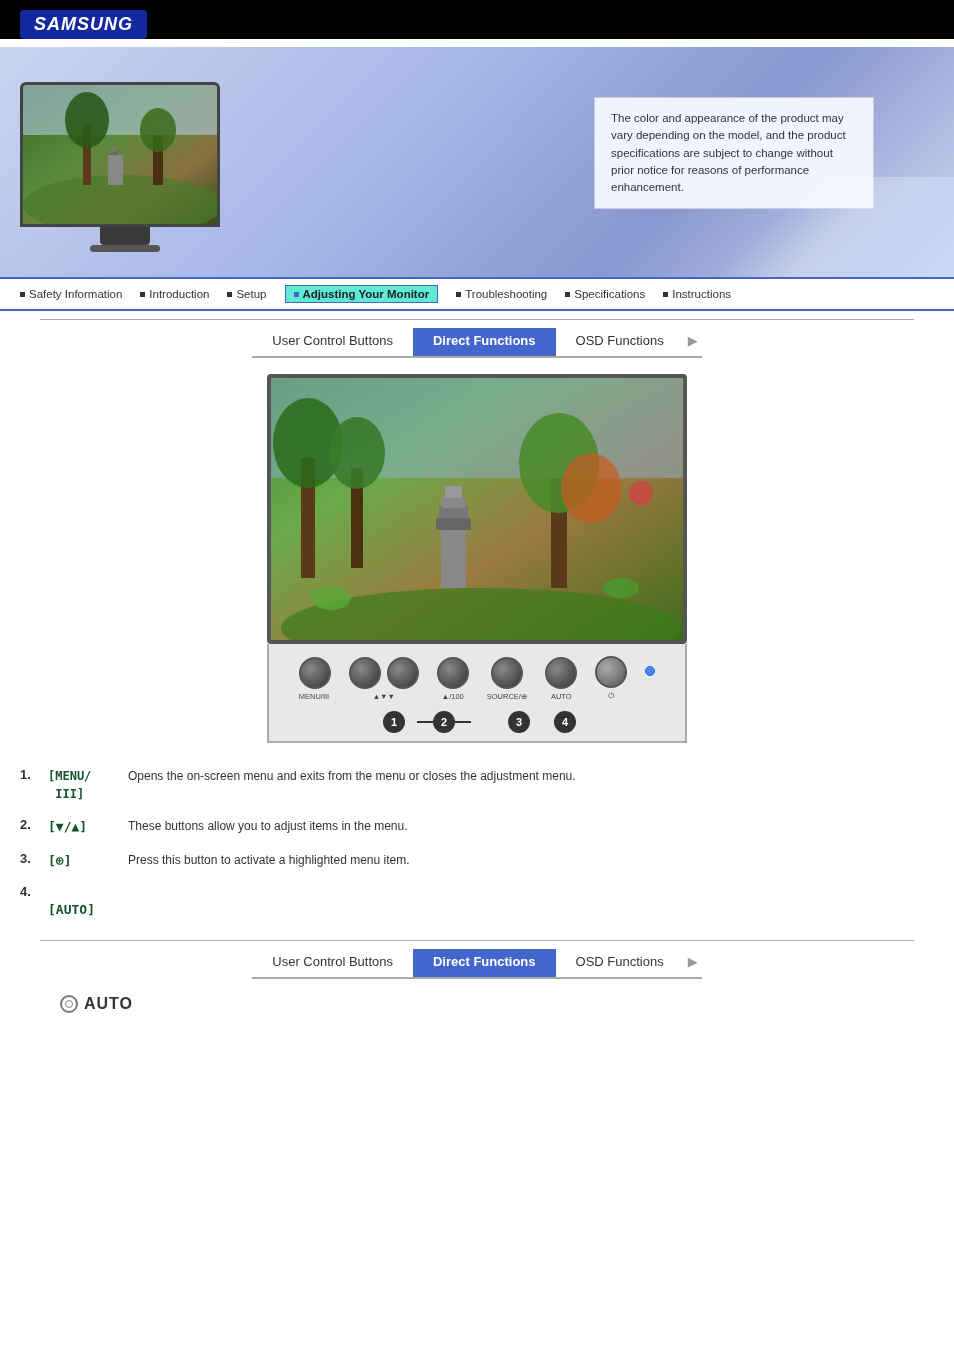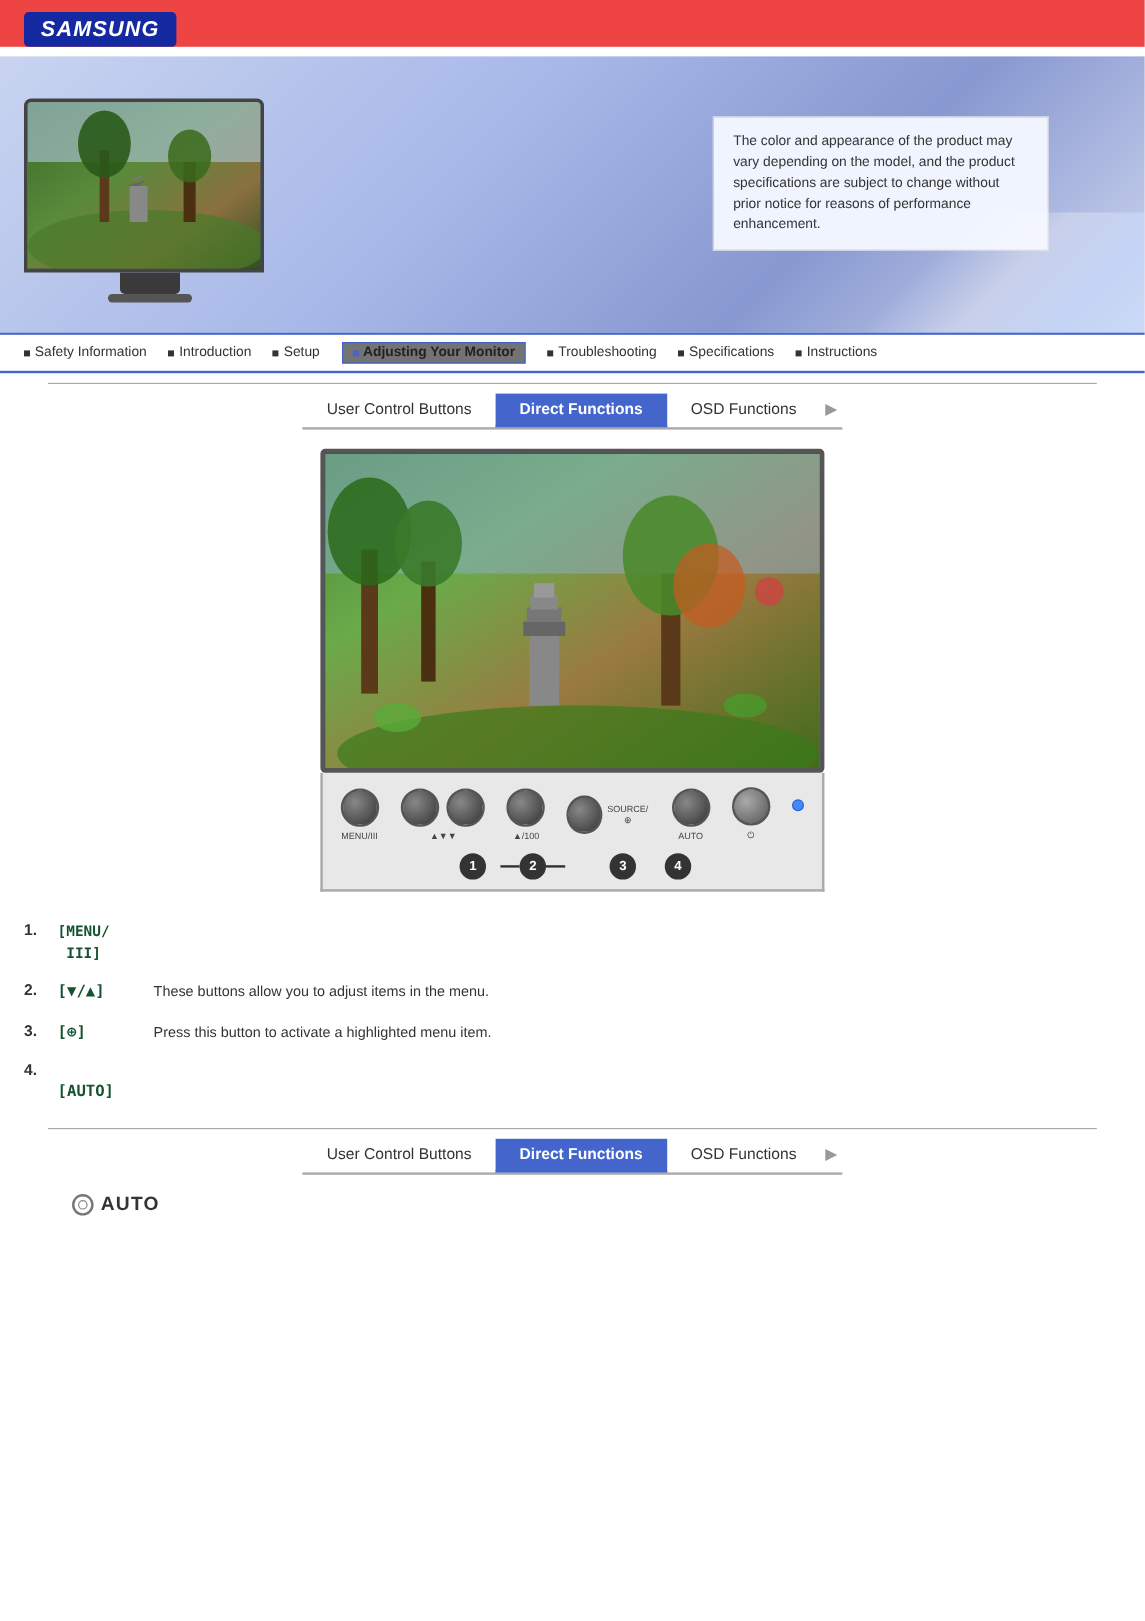--- a/index.html
+++ b/index.html
@@ -6,21 +6,21 @@
     body {
       font-family: Arial, sans-serif;
       background: #fff;
       color: #333;
       width: 954px;
       min-height: 1351px;
     }
 
     
     .header {
-      background: #ef4444;
+      background: #000000;
       padding: 10px 20px 0 20px;
     }
     .samsung-logo {
       display: inline-block;
       background: #1428A0;
       color: #fff;
       font-size: 18px;
       font-weight: bold;
       padding: 4px 14px;
       border-radius: 4px;
@@ -109,21 +109,21 @@
       display: flex;
       align-items: center;
       gap: 4px;
       font-size: 11.5px;
       color: #333;
       cursor: pointer;
     }
     .nav-item.active {
       color: #222;
       font-weight: bold;
-      background: #737373;
+      background: #5eead4;
       padding: 2px 8px;
       border: 1px solid #4466cc;
     }
     .nav-item .nav-dot {
       width: 5px;
       height: 5px;
       background: #333;
       display: inline-block;
     }
     .nav-item.active .nav-dot {
@@ -396,21 +396,21 @@
           <div style="display:flex; gap:6px;">
             <div class="ctrl-btn"></div>
             <div class="ctrl-btn"></div>
           </div>
           <div style="font-size:7.5px; color:#444; text-align:center;">▲▼▼</div>
         </div>
         <div style="display:flex; flex-direction:column; align-items:center; gap:3px;">
           <div class="ctrl-btn"></div>
           <div style="font-size:7.5px; color:#444; text-align:center;">▲/100</div>
         </div>
-        <div style="display:flex; flex-direction:row; align-items:center; gap:3px;">
+        <div style="display:flex; flex-direction:column; align-items:center; gap:3px;">
           <div class="ctrl-btn"></div>
           <div style="font-size:7.5px; color:#444; text-align:center;">SOURCE/⊕</div>
         </div>
         <div style="display:flex; flex-direction:column; align-items:center; gap:3px;">
           <div class="ctrl-btn"></div>
           <div style="font-size:7.5px; color:#444; text-align:center;">AUTO</div>
         </div>
         <div style="display:flex; flex-direction:column; align-items:center; gap:3px;">
           <div class="ctrl-btn power"></div>
           <div style="font-size:7.5px; color:#444; text-align:center;">⏻</div>
@@ -449,20 +449,21 @@
     </div>
   </div>
 </div>
 
 <div class="instructions">
 
   <div class="instruction-item">
     <span class="instr-num">1.</span>
     <span class="instr-code" style="white-space:pre; font-weight:bold; font-family:monospace; font-size:12px; min-width:80px;">[MENU/
  III]</span>
+    <span class="instr-text">Opens the on-screen menu and exits from the menu or closes the adjustment menu.</span>
   </div>
 
   <div class="instruction-item">
     <span class="instr-num">2.</span>
     <span class="instr-code" style="font-weight:bold; font-family:monospace; font-size:13px; min-width:80px;">[▼/▲]</span>
     <span class="instr-text">These buttons allow you to adjust items in the menu.</span>
   </div>
 
   <div class="instruction-item">
     <span class="instr-num">3.</span>

